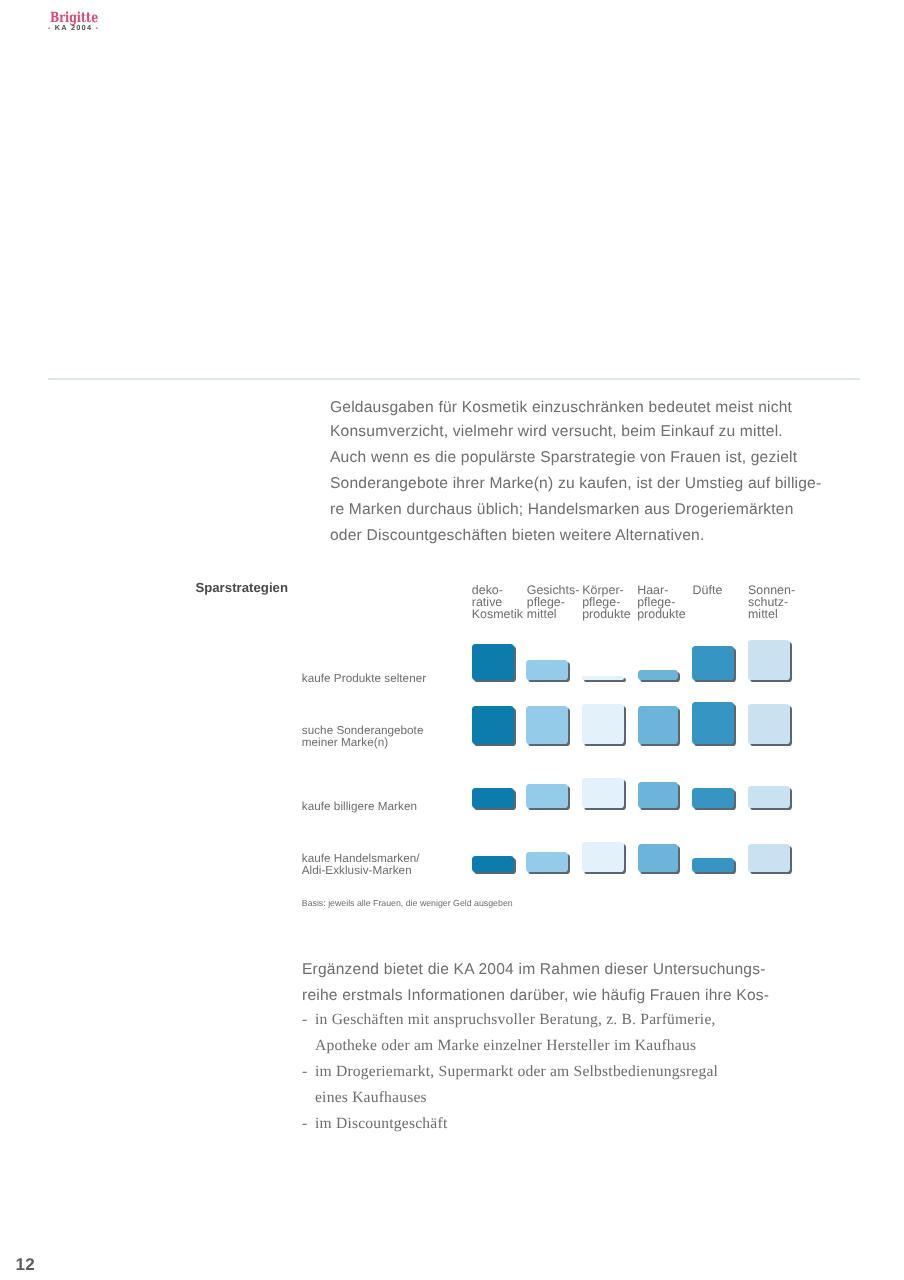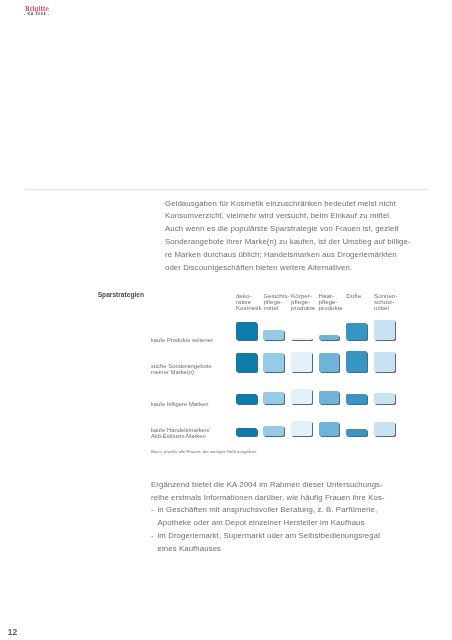--- a/index.html
+++ b/index.html
@@ -21,21 +21,21 @@
   
   .chart{position:absolute;left:0;top:0;}
   .chart-title{position:absolute;left:97.7px;top:290.6px;font-size:6.6px;font-weight:bold;color:#4a4a4c;letter-spacing:0.01px;white-space:nowrap;}
   .col-head{position:absolute;font-size:6.2px;line-height:6.0px;color:#6d6e71;width:30px;letter-spacing:0.02px;}
   .row-label{position:absolute;left:150.9px;font-size:5.85px;line-height:6.1px;color:#6d6e71;width:90px;letter-spacing:0.02px;white-space:nowrap;}
   .cell{position:absolute;border-radius:1.8px;box-shadow:1px 1px 0 0 #5b666e;}
   .basis{position:absolute;left:150.9px;top:448.6px;font-size:4.4px;color:#6d6e71;letter-spacing:0.0px;white-space:nowrap;}
 
   
   .lower{position:absolute;left:151px;top:478.8px;width:300px;font-size:7.8px;line-height:12.84px;color:#6d6e71;letter-spacing:0.1px;white-space:nowrap;}
-  .bullet{padding-left:6.5px;}
+  .bullet{padding-left:6.5px;font-family:Liberation Serif, serif;}
   .bullet-marker{display:inline-block;width:6.5px;margin-left:-6.5px;}
 
   
   .folio{position:absolute;left:7.8px;top:626.6px;font-size:8.5px;font-weight:bold;color:#5c5d5f;letter-spacing:0.1px;}
 </style>
 </head>
 <body>
 
 <div class="page">
 
@@ -125,22 +125,25 @@
       <div class="cell" style="left: 374px; width: 20.8px; height: 14.76px; top: 421.64px; background: rgb(200, 226, 242);"></div>
     </div>
 
   <div class="basis">Basis: jeweils alle Frauen, die weniger Geld ausgeben</div>
 
   <div class="lower" id="lower">
       <div>Ergänzend bietet die KA 2004 im Rahmen dieser Untersuchungs-</div>
       <div>reihe erstmals Informationen darüber, wie häufig Frauen ihre Kos-</div>
       <div class="bullet">
         <div><span class="bullet-marker">-</span><span>in Geschäften mit anspruchsvoller Beratung, z. B. Parfümerie,</span></div>
-        <div><span>Apotheke oder am Depot einzelner Hersteller im Kaufhaus</span></div>
+        <div><span>Apotheke oder am Marke einzelner Hersteller im Kaufhaus</span></div>
       </div>
       <div class="bullet">
         <div><span class="bullet-marker">-</span><span>im Drogeriemarkt, Supermarkt oder am Selbstbedienungsregal</span></div>
         <div><span>eines Kaufhauses</span></div>
+      </div>
+      <div class="bullet">
+        <div><span class="bullet-marker">-</span><span>im Discountgeschäft</span></div>
       </div>
     </div>
 
   <div class="folio">12</div>
 </div>
 
 </body></html>

